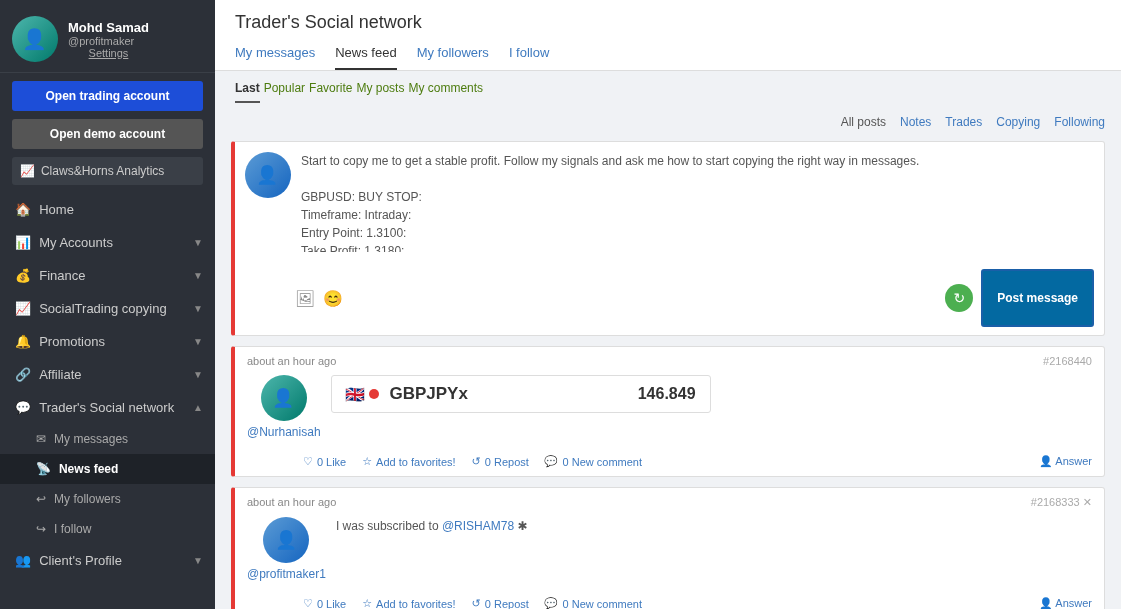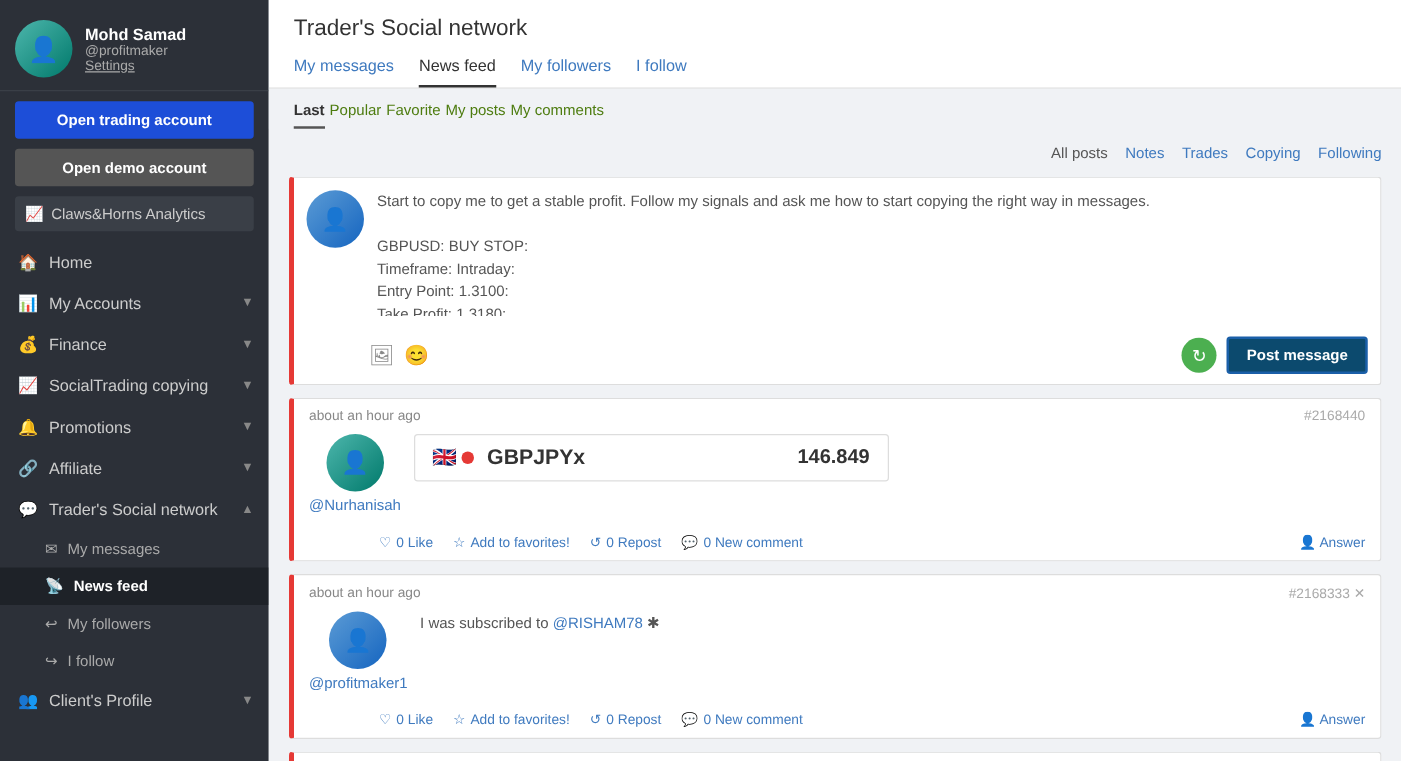--- a/index.html
+++ b/index.html
@@ -27,21 +27,21 @@
       border-radius: 50%;
       background: #888;
       overflow: hidden;
       flex-shrink: 0;
       display: flex; align-items: center; justify-content: center;
       font-size: 20px; color: #fff;
     }
     .sidebar-profile-info { margin-left: 10px; }
     .sidebar-username { color: #fff; font-weight: bold; font-size: 13px; }
     .sidebar-handle { color: #aaa; font-size: 11px; }
-    .sidebar-settings { color: #aaa; font-size: 11px; text-decoration: underline; cursor: pointer; }
+    .sidebar-settings { color: #aaa; font-size: 11px; text-decoration: underline; cursor: pointer; text-align: center; }
 
     .sidebar-btn {
       margin: 8px 12px 4px;
       padding: 8px;
       border: none;
       border-radius: 3px;
       cursor: pointer;
       font-size: 12px;
       font-weight: bold;
       text-align: center;
@@ -210,25 +210,25 @@
     .refresh-btn {
       width: 28px; height: 28px;
       border-radius: 50%;
       background: #4caf50;
       border: none;
       cursor: pointer;
       display: flex; align-items: center; justify-content: center;
       color: #fff; font-size: 14px;
     }
     .post-btn {
-      background: #0c4a6e;
+      background: #0369a1;
       color: #fff;
       border: 2px solid #1a5fa8;
       border-radius: 3px;
-      padding: 6px 14px;
+      padding: 20px 14px;
       font-size: 12px;
       cursor: pointer;
       font-weight: bold;
     }
 
     
     .feed-post {
       background: #fff;
       border: 1px solid #ddd;
       border-radius: 3px;

